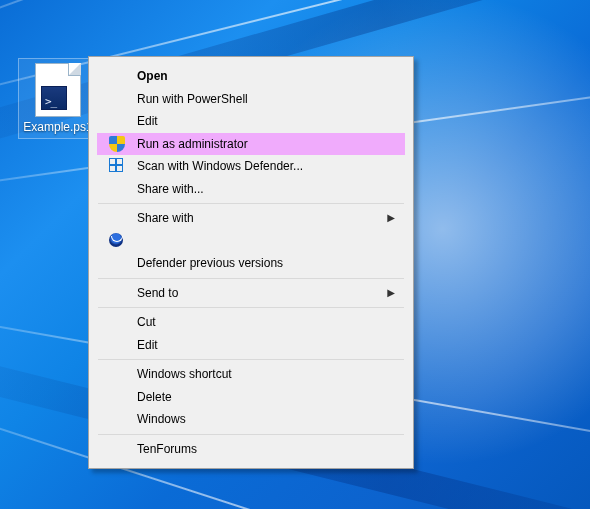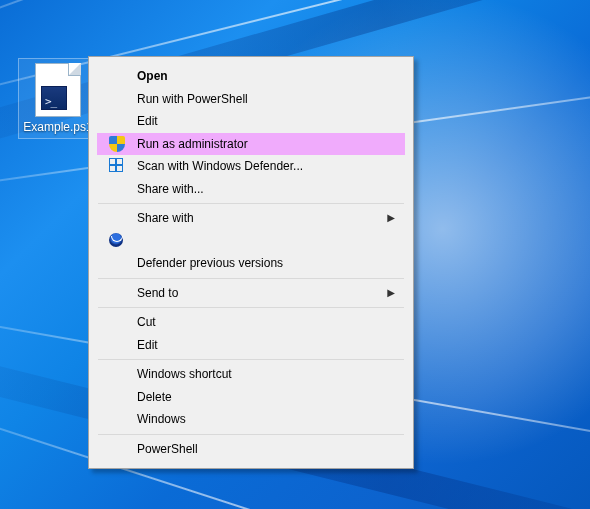--- a/index.html
+++ b/index.html
@@ -97,15 +97,15 @@
       <div class="sep"></div>
       <div class="mi"><span>Send to</span><span class="arrow">▶</span></div>
       <div class="sep"></div>
       <div class="mi"><span>Cut</span></div>
       <div class="mi"><span>Edit</span></div>
       <div class="sep"></div>
       <div class="mi"><span>Windows shortcut</span></div>
       <div class="mi"><span>Delete</span></div>
       <div class="mi"><span>Windows</span></div>
       <div class="sep"></div>
-      <div class="mi"><span>PowerShell</span></div>
+      <div class="mi"><span>TenForums</span></div>
     </div>
 </div>
 
 </body></html>

